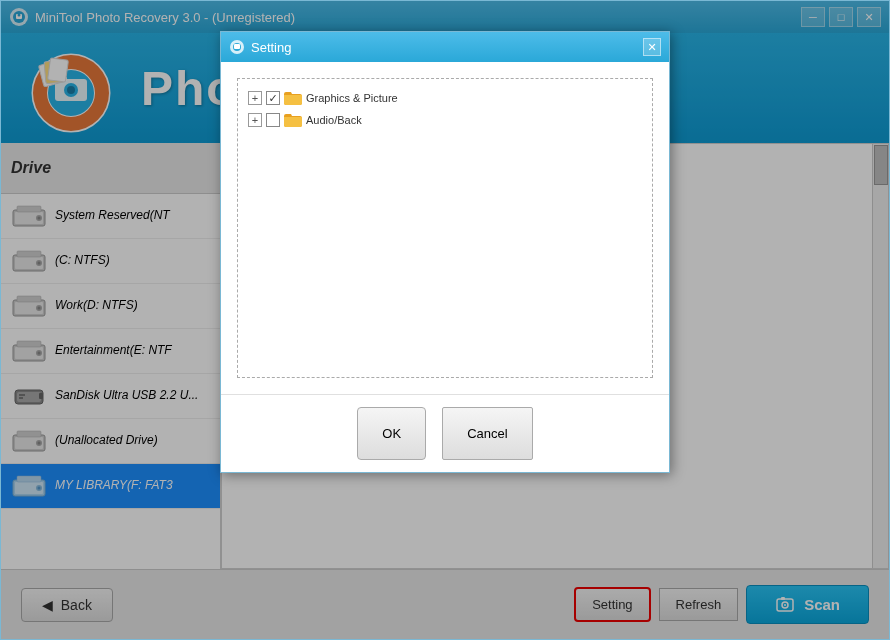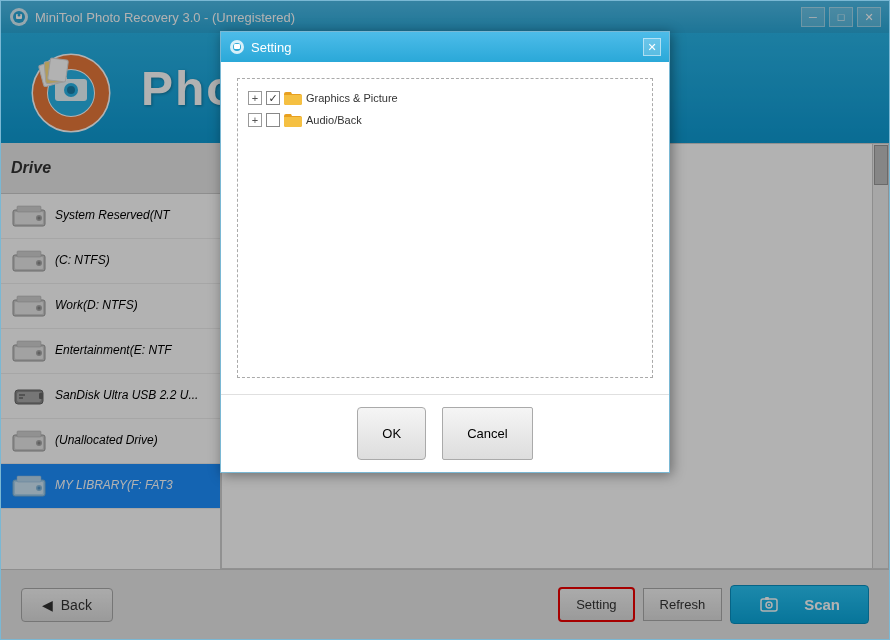--- a/index.html
+++ b/index.html
@@ -214,21 +214,21 @@
       background: linear-gradient(180deg, #29c5f6 0%, #0ba8dd 100%);
       border: 1px solid #0990c0;
       border-radius: 4px;
       padding: 10px 28px;
       font-size: 15px;
       font-weight: bold;
       cursor: pointer;
       color: white;
       display: flex;
       align-items: center;
-      gap: 25px;
+      gap: 9px;
     }
 
     
     .modal-overlay {
       position: absolute;
       top: 0; left: 0; right: 0; bottom: 0;
       background: rgba(0,0,0,0.3);
       display: flex;
       align-items: flex-start;
       justify-content: center;

